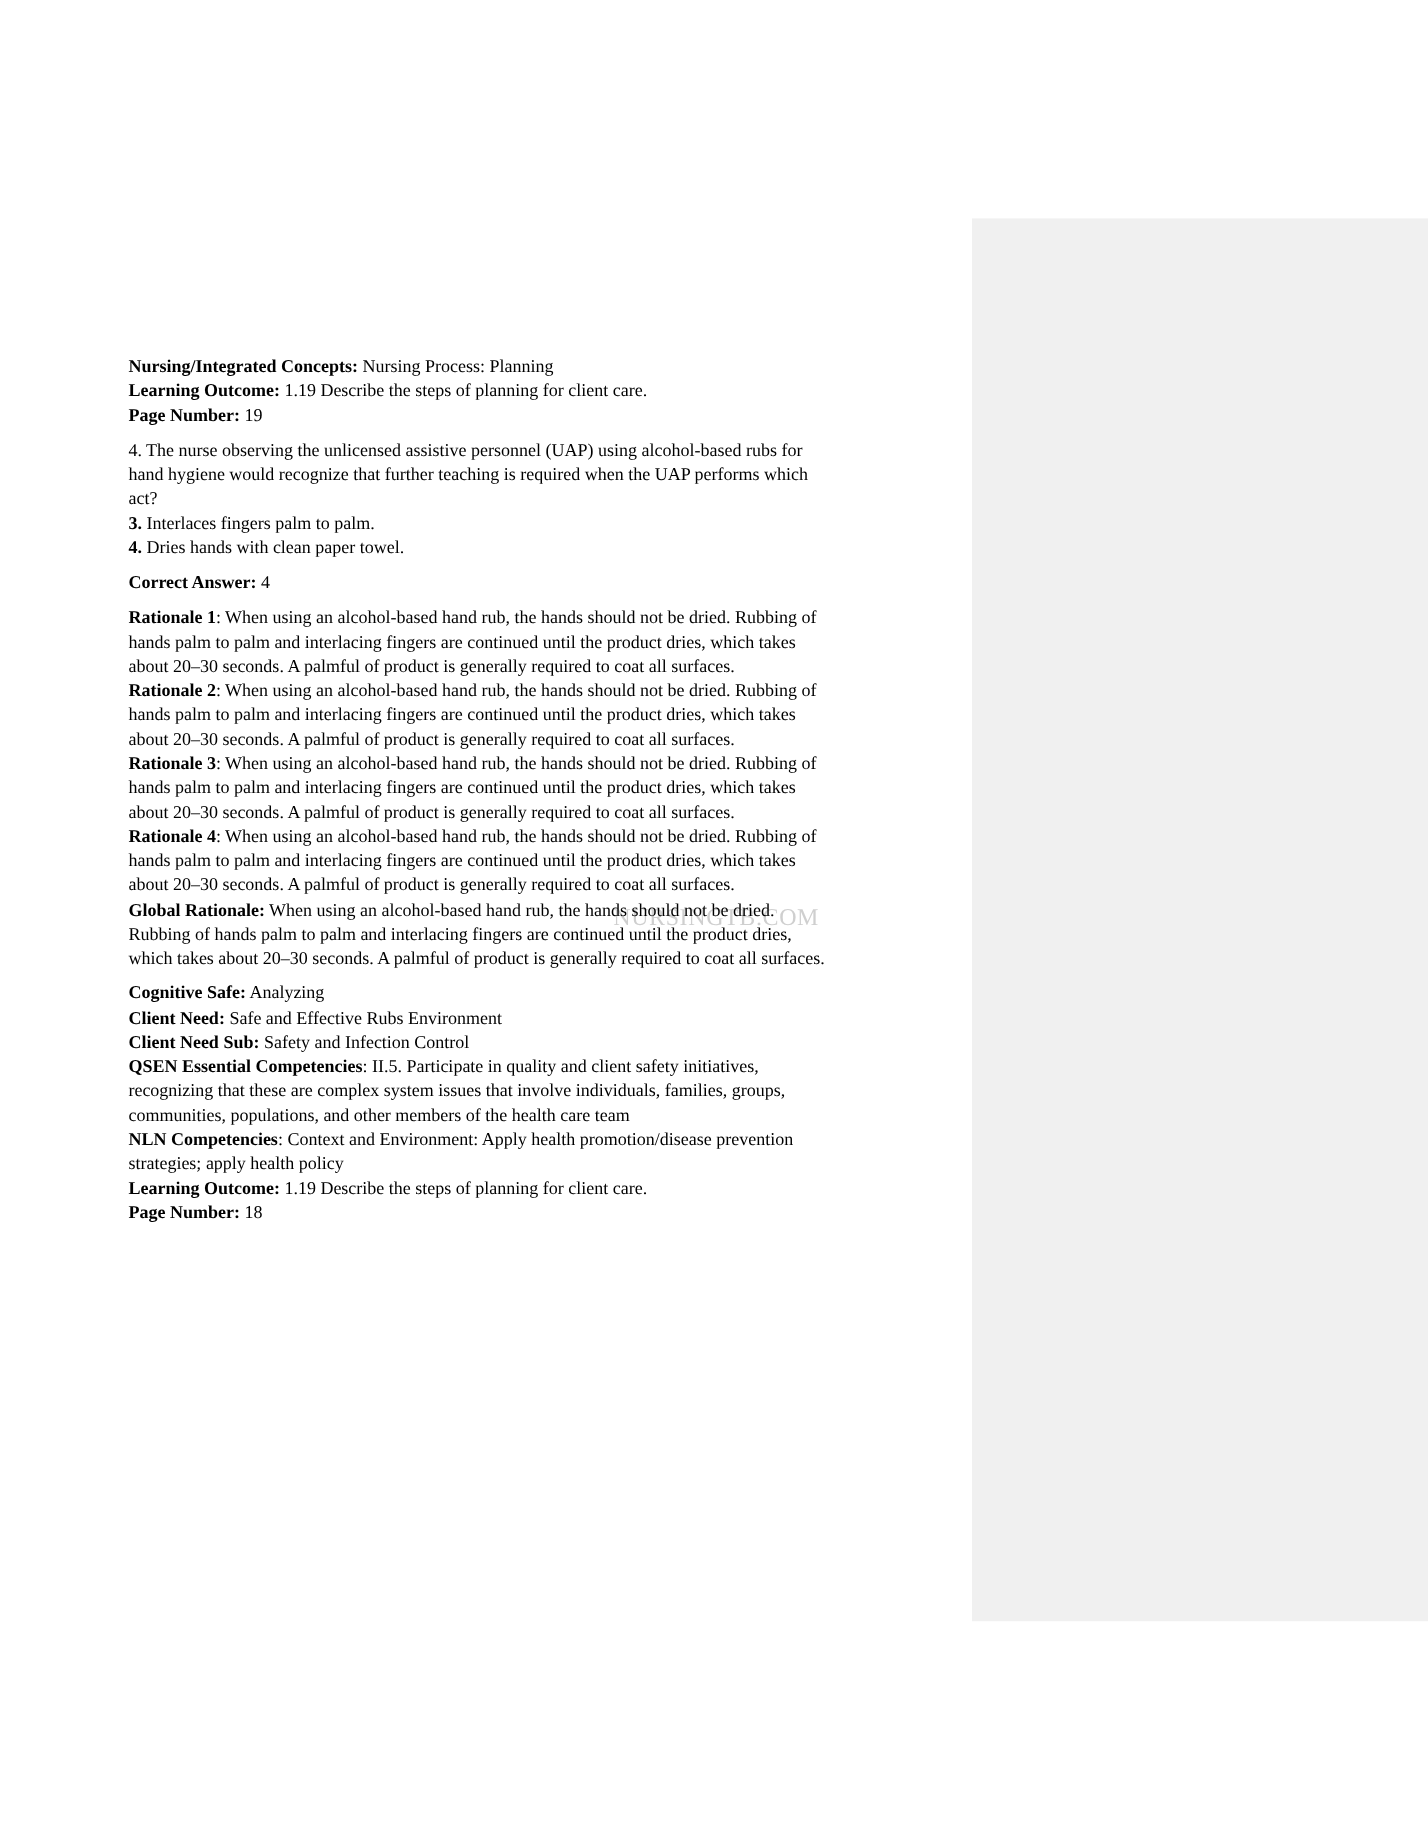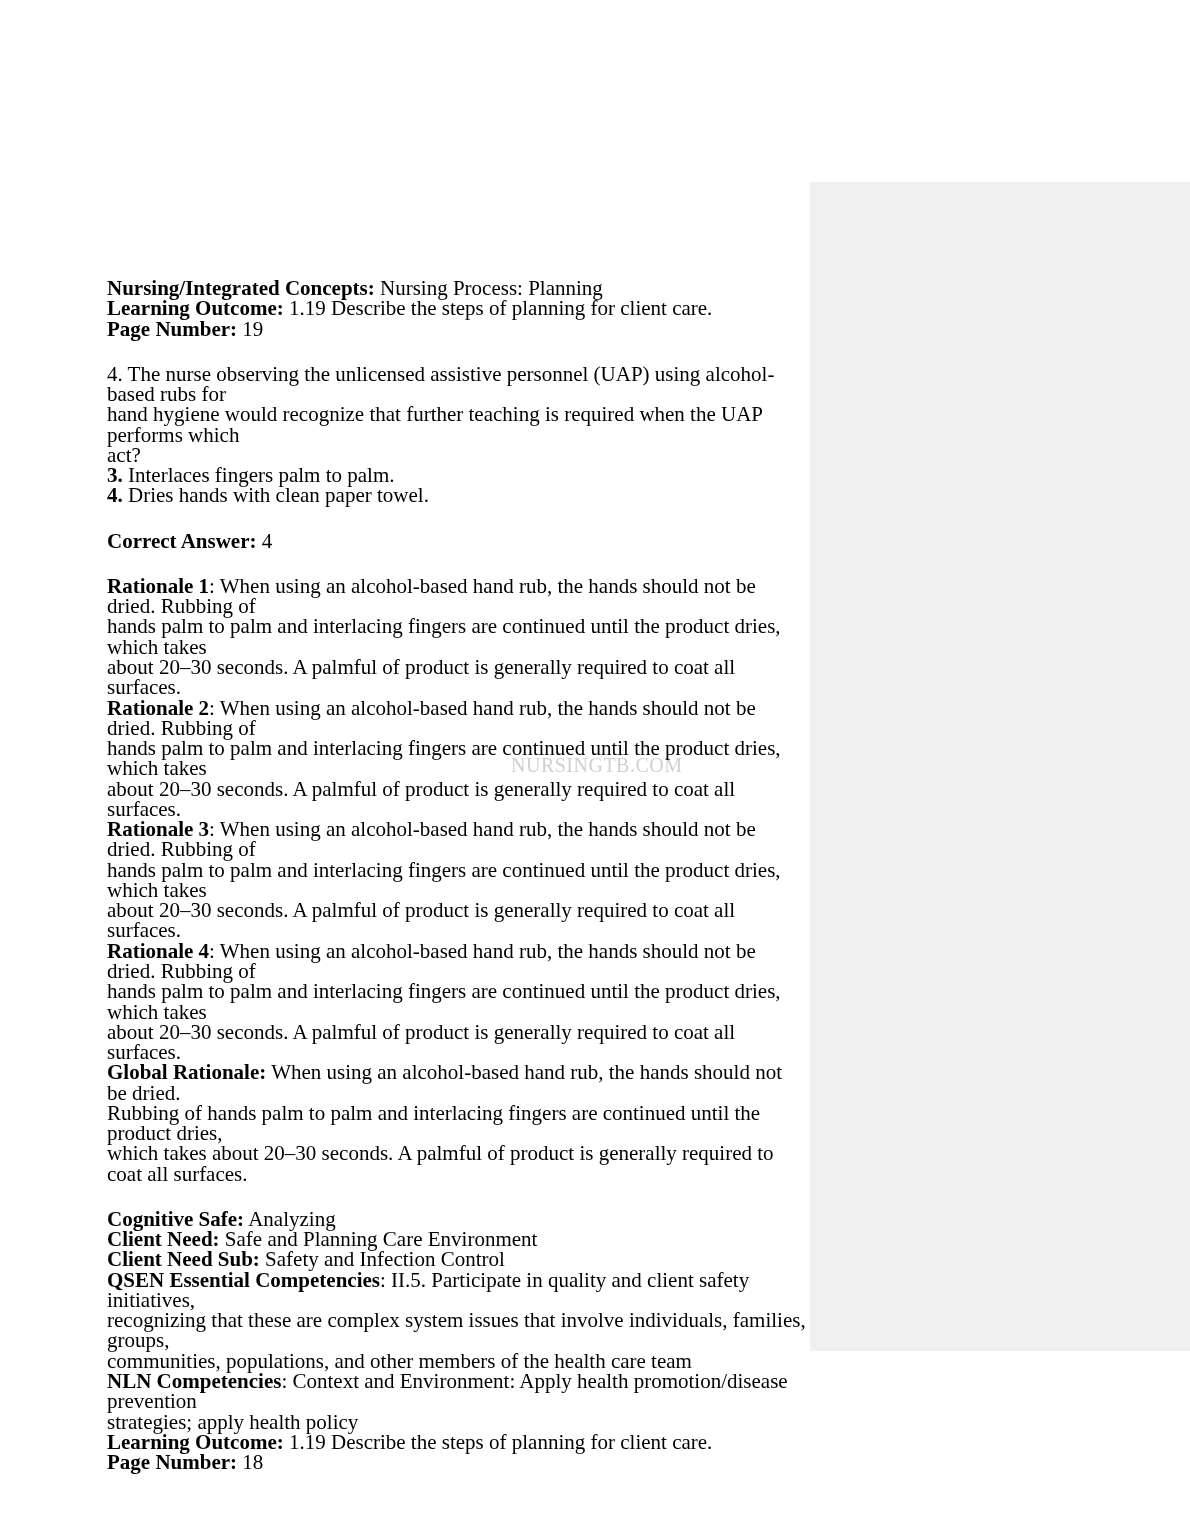--- a/index.html
+++ b/index.html
@@ -33,33 +33,33 @@
     letter-spacing: 0.5px;
     color: #bcbcbc;
     opacity: 0.7;
     z-index: 1;
     white-space: nowrap;
     font-family: Liberation Serif, serif;
   }
   .text-col {
     position: absolute;
     left: 107px;
-    top: 278px;
+    top: 296px;
     width: 700px;
-    font-size: 21px;
+    font-size: 15px;
     line-height: 20.27px;
     z-index: 2;
   }
   .text-col p {
     margin: 0;
     padding: 0;
     white-space: pre-line;
   }
   .text-col p.gap {
-    margin-top: 25px;
+    margin-top: 9px;
   }
   .text-col b {
     font-weight: bold;
   }
 </style>
 </head>
 <body>
 
 <div class="page">
 
@@ -91,21 +91,21 @@
 hands palm to palm and interlacing fingers are continued until the product dries, which takes
 about 20–30 seconds. A palmful of product is generally required to coat all surfaces.</span></p>
     <p><b>Rationale 4</b><span>: When using an alcohol-based hand rub, the hands should not be dried. Rubbing of
 hands palm to palm and interlacing fingers are continued until the product dries, which takes
 about 20–30 seconds. A palmful of product is generally required to coat all surfaces.</span></p>
     <p><b>Global Rationale:</b><span> When using an alcohol-based hand rub, the hands should not be dried.
 Rubbing of hands palm to palm and interlacing fingers are continued until the product dries,
 which takes about 20–30 seconds. A palmful of product is generally required to coat all surfaces.</span></p>
 
     <p class="gap"><b>Cognitive Safe:</b><span> Analyzing</span></p>
-    <p><b>Client Need:</b><span> Safe and Planning Care Environment</span></p>
+    <p><b>Client Need:</b><span> Safe and Effective Rubs Environment</span></p>
     <p><b>Client Need Sub:</b><span> Safety and Infection Control</span></p>
     <p><b>QSEN Essential Competencies</b><span>: II.5. Participate in quality and client safety initiatives,
 recognizing that these are complex system issues that involve individuals, families, groups,
 communities, populations, and other members of the health care team</span></p>
     <p><b>NLN Competencies</b><span>: Context and Environment: Apply health promotion/disease prevention
 strategies; apply health policy</span></p>
     <p><b>Learning Outcome:</b><span> 1.19 Describe the steps of planning for client care.</span></p>
     <p><b>Page Number:</b><span> 18</span></p>
 
 

